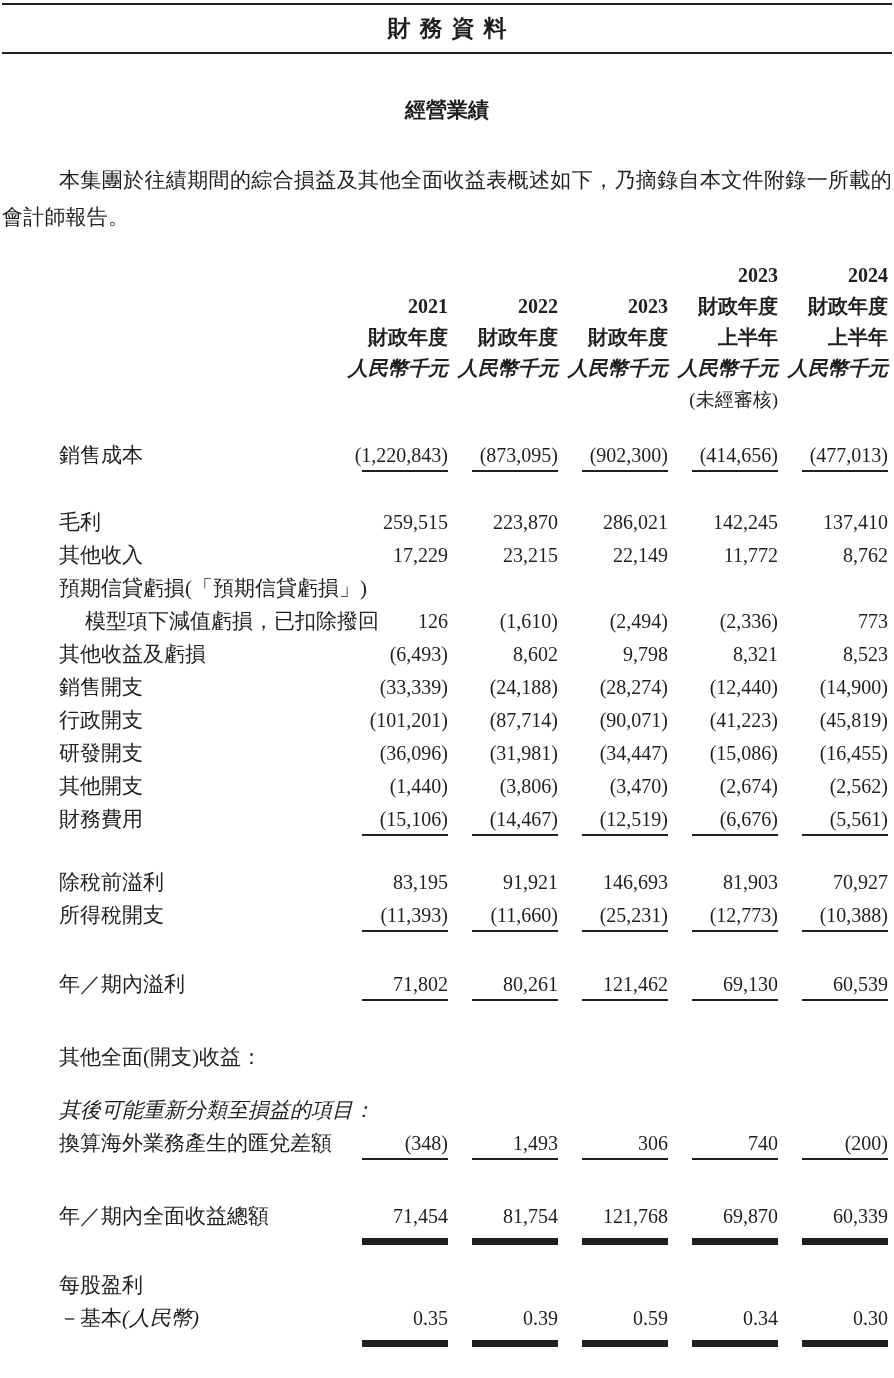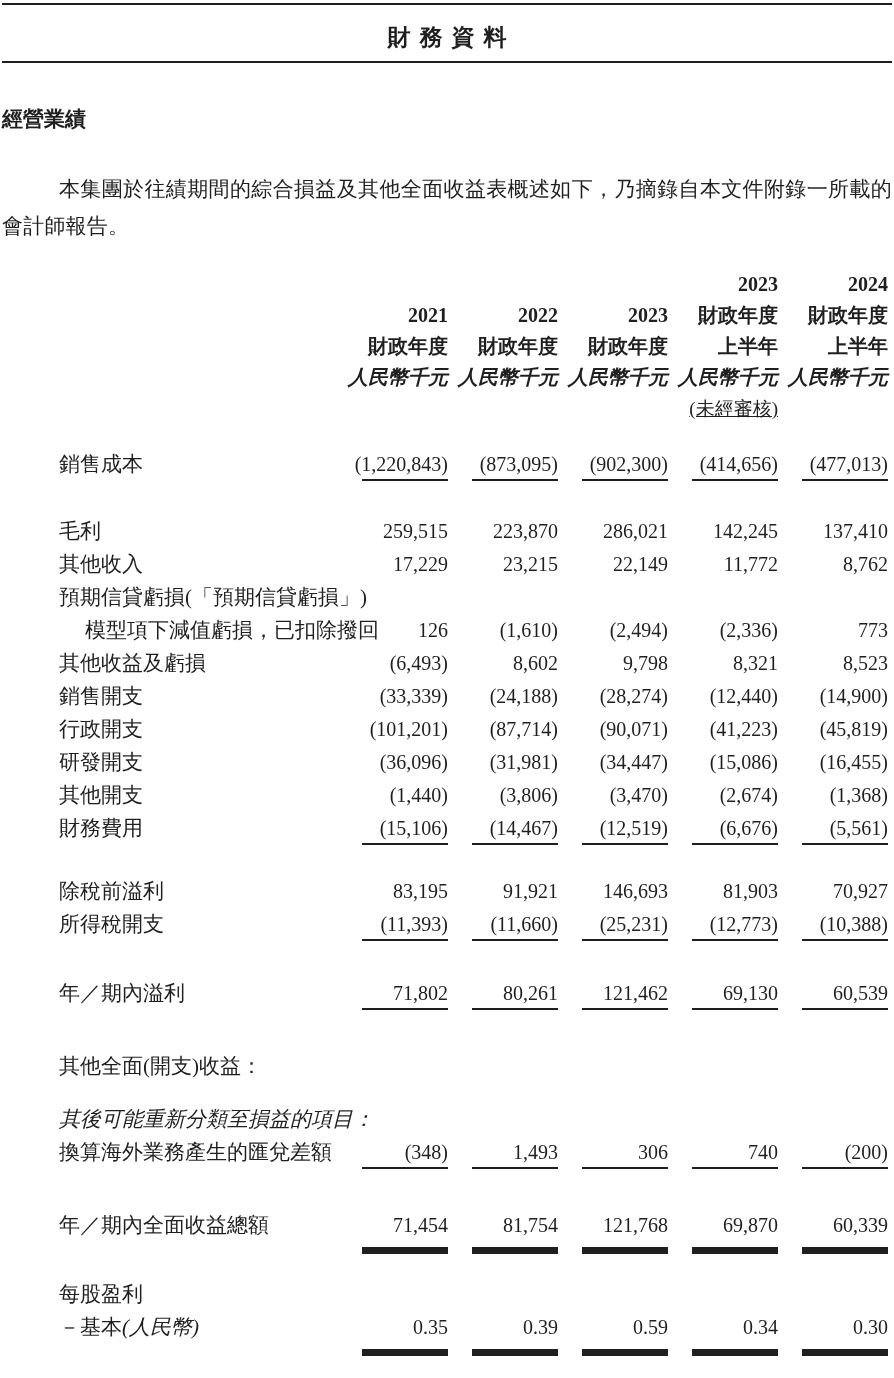--- a/index.html
+++ b/index.html
@@ -10,29 +10,29 @@
     font-family:"Liberation Serif","DejaVu Serif",serif;
     color:var(--ink);
   }
   .page { width:894px; height:1378px; padding:0 2px; background:var(--bg); }
 
   
   .doc-header {
     margin-top:3px;
     border-top:2px solid var(--ink);
     border-bottom:2px solid var(--ink);
-    padding:17px 0 8px;
+    padding:8px 0 8px;
   }
   .doc-title {
     text-align:center; font-weight:bold; font-size:23px;
     letter-spacing:9px; text-indent:9px;
   }
 
   
-  .section-heading { font-size:21px; font-weight:bold; margin-top:42px; }
+  .section-heading { font-size:21px; font-weight:bold; margin-top:42px;text-align:center; }
   .intro-paragraph {
     margin-top:38px; font-size:21px; line-height:37px;
     text-indent:57px; text-align:justify; letter-spacing:0.2px;
   }
 
   
   .fintable { margin-top:24px; }
   .trow { display:flex; align-items:stretch; }
   .trow .label {
     flex:1 1 auto; min-width:0; padding-left:57px;
@@ -43,21 +43,21 @@
     flex:0 0 110px; width:110px; text-align:right; position:relative;
     font-size:20px; line-height:33px; padding-right:4px;
   }
   .bold { font-weight:normal; }
   .italic { font-style:italic; }
 
   
   .thead { margin-bottom:24px; }
   .thead .hline { min-height:31px; height:31px; line-height:31px; font-weight:bold; font-size:20px; }
   .thead .hline.unit { font-weight:bold; font-style:italic; }
-  .thead .hline.note { font-weight:normal; font-size:19px;text-decoration:underline; }
+  .thead .hline.note { font-weight:normal; font-size:19px; }
 
   
   .rule-s {
     position:absolute; right:4px; bottom:0; width:86px; height:0;
     border-bottom:2px solid var(--ink);
   }
   .rule-d {
     position:absolute; right:4px; bottom:-12px; width:86px; height:3px;
     border-top:5px solid var(--ink); border-bottom:2px solid var(--ink);
   }
@@ -190,21 +190,21 @@
           <div class="c"><span class="val">(34,447)</span></div>
           <div class="c"><span class="val">(15,086)</span></div>
           <div class="c"><span class="val">(16,455)</span></div>
         </div>
         <div class="trow">
           <div class="label">其他開支</div>
           <div class="c"><span class="val">(1,440)</span></div>
           <div class="c"><span class="val">(3,806)</span></div>
           <div class="c"><span class="val">(3,470)</span></div>
           <div class="c"><span class="val">(2,674)</span></div>
-          <div class="c"><span class="val">(1,368)</span></div>
+          <div class="c"><span class="val">(2,562)</span></div>
         </div>
         <div class="trow">
           <div class="label">財務費用</div>
           <div class="c"><span class="val">(15,106)</span><div class="rule-s"></div></div>
           <div class="c"><span class="val">(14,467)</span><div class="rule-s"></div></div>
           <div class="c"><span class="val">(12,519)</span><div class="rule-s"></div></div>
           <div class="c"><span class="val">(6,676)</span><div class="rule-s"></div></div>
           <div class="c"><span class="val">(5,561)</span><div class="rule-s"></div></div>
         </div>
         <div class="spacer" style="height: 30px;"></div>

